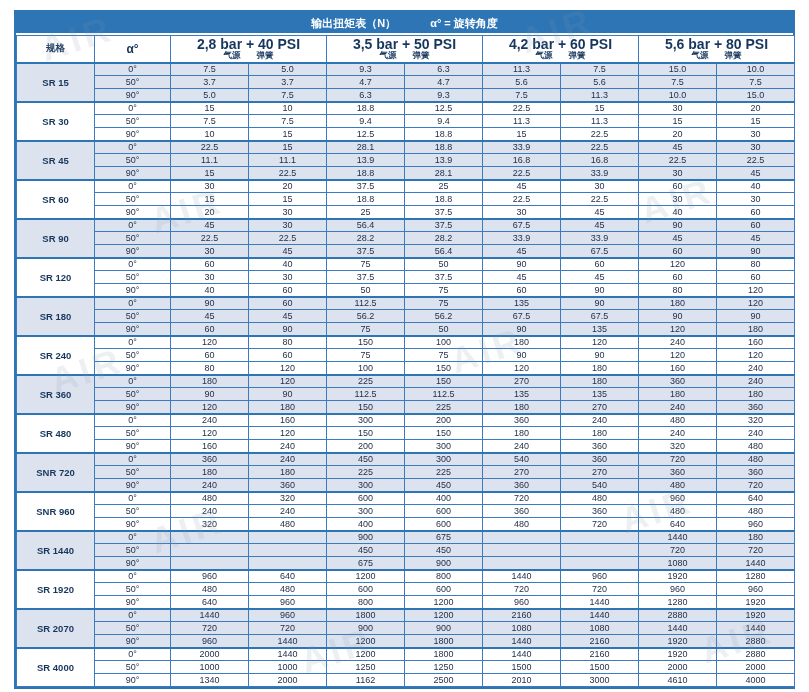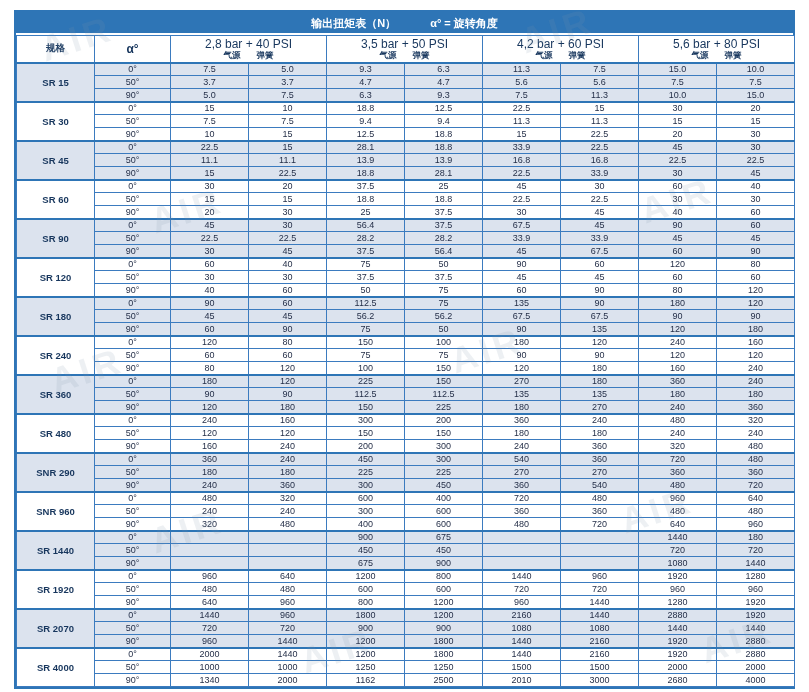--- a/index.html
+++ b/index.html
@@ -23,21 +23,21 @@
   col.c-spec { width: 78px; }
   col.c-ang  { width: 76px; }
   col.c-val  { width: 78px; }
 
   th, td { border: 1px solid #3b7bbf; text-align:center; vertical-align: middle;
            overflow:hidden; white-space:nowrap; }
 
   thead th { background:#fff; color:#17365d; height: 27px; }
   th.h-spec { font-weight:bold; font-size:9.5px;font-family:Liberation Mono, monospace; }
   th.h-ang  { font-weight:bold; font-size:12px; }
-  .grp-press { font-weight:normal; font-size:12px; line-height:12px; color:#17365d;}
+  .grp-press { font-weight:bold; font-size:14px; line-height:12px; color:#17365d;}
   .grp-subs  { display:flex; justify-content:center; gap:16px;
                font-size:8.5px; line-height:10px; color:#17365d; font-weight:bold;}
 
   tbody td { font-size:9px; height:13px; color:#1f2a44; padding:0 2px; }
   td.model  { font-weight:bold; font-size:9.5px; color:#17365d;margin-top:27px; }
   tr.shaded td { background:#dce3ee; }
   tr.white  td { background:#ffffff; }
   tr.group-start td { border-top: 2px solid #2e75b6; }
   tr.dashed-bottom td { border-bottom: 1px dashed #5b94c8; }
 </style>
@@ -444,21 +444,21 @@
             <td>160</td>
             <td>240</td>
             <td>200</td>
             <td>300</td>
             <td>240</td>
             <td>360</td>
             <td>320</td>
             <td>480</td>
           </tr>
           <tr class="shaded group-start">
-            <td class="model" rowspan="3">SNR 290</td>
+            <td class="model" rowspan="3">SNR 720</td>
             <td>0°</td>
             <td>360</td>
             <td>240</td>
             <td>450</td>
             <td>300</td>
             <td>540</td>
             <td>360</td>
             <td>720</td>
             <td>480</td>
           </tr>
@@ -644,19 +644,19 @@
             <td>2000</td>
           </tr>
           <tr class="white">
             <td>90°</td>
             <td>1340</td>
             <td>2000</td>
             <td>1162</td>
             <td>2500</td>
             <td>2010</td>
             <td>3000</td>
-            <td>2680</td>
+            <td>4610</td>
             <td>4000</td>
           </tr>
         </tbody>
     </table>
   </div>
 </div>
 
 </body></html>

